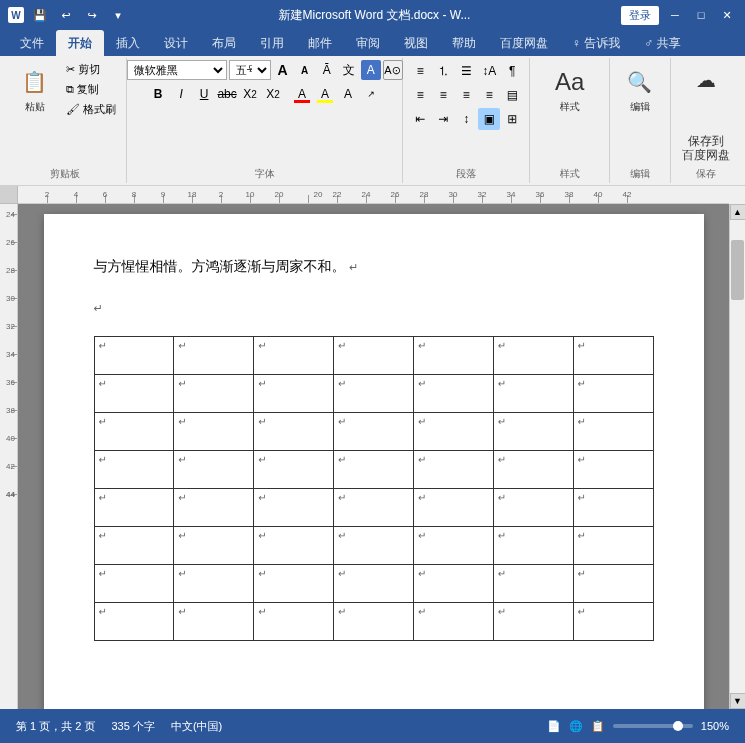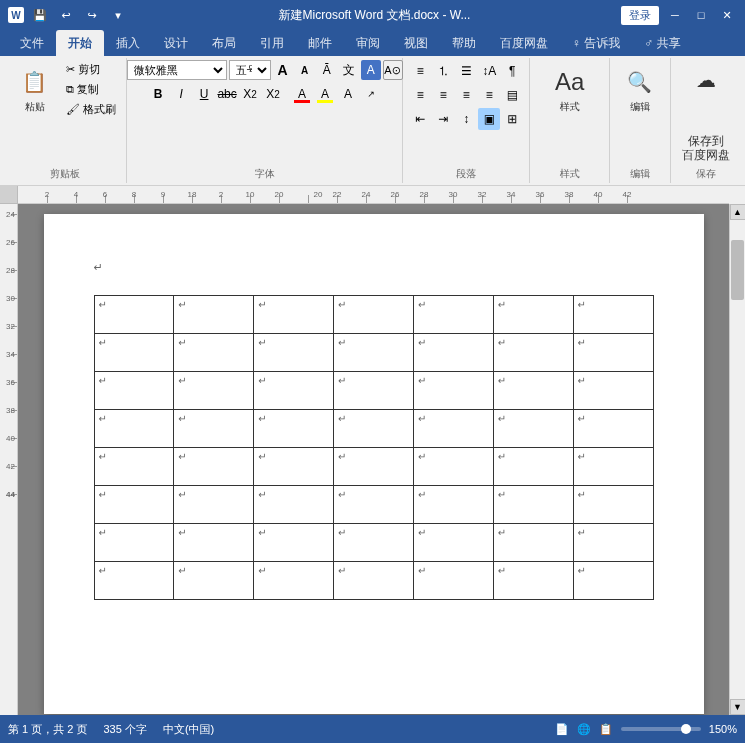--- a/index.html
+++ b/index.html
@@ -103,25 +103,25 @@
       width: 22px; height: 22px; display: flex; align-items: center; justify-content: center;
       font-size: 12px; cursor: pointer; border-radius: 2px; border: 1px solid transparent;
     }
     .format-btn.bold { font-weight: bold; }
     .format-btn.italic { font-style: italic; }
     .format-btn.underline { text-decoration: underline; }
 
     
     .status-bar {
       background: #2b579a;
-      height: 28px;
+      height: 34px;
       display: flex;
       align-items: center;
       justify-content: space-between;
-      padding: 0 8px;
+      padding: 0 16px;
       color: white;
       font-size: 11px;
       flex-shrink: 0;
       margin-top: auto;
     }
     .status-left { display: flex; gap: 16px; }
     .status-right { display: flex; align-items: center; gap: 8px; }
     .zoom-slider { width: 80px; height: 4px; background: rgba(255,255,255,0.3); border-radius: 2px; position: relative; }
     .zoom-thumb { width: 10px; height: 10px; background: white; border-radius: 50%; position: absolute; top: -3px; right: 10px; }
 
@@ -437,20 +437,24 @@
         <div class="left-ruler-label" style="top: 234px;">40</div>
         <div class="left-ruler-tick" style="top: 262px;"></div>
         <div class="left-ruler-label" style="top: 262px;">42</div>
         <div class="left-ruler-tick" style="top: 290px;"></div>
         <div class="left-ruler-label" style="top: 290px; font-weight: bold;">44</div>
       </div>
 
     <div class="content-area">
       <div class="page">
         <div class="page-text">
+          <span>与方惺惺相惜。方鸿渐逐渐与周家不和。</span>
+          <span class="para-mark"> ↵</span>
+        </div>
+        <div class="page-text">
           <span class="para-mark">↵</span>
         </div>
         <div class="table-container">
           <table class="word-table">
             <tbody id="table-body">
 
             <tr>
                   <td><span class="cell-para-mark">↵</span></td>
                   <td><span class="cell-para-mark">↵</span></td>
                   <td><span class="cell-para-mark">↵</span></td>

